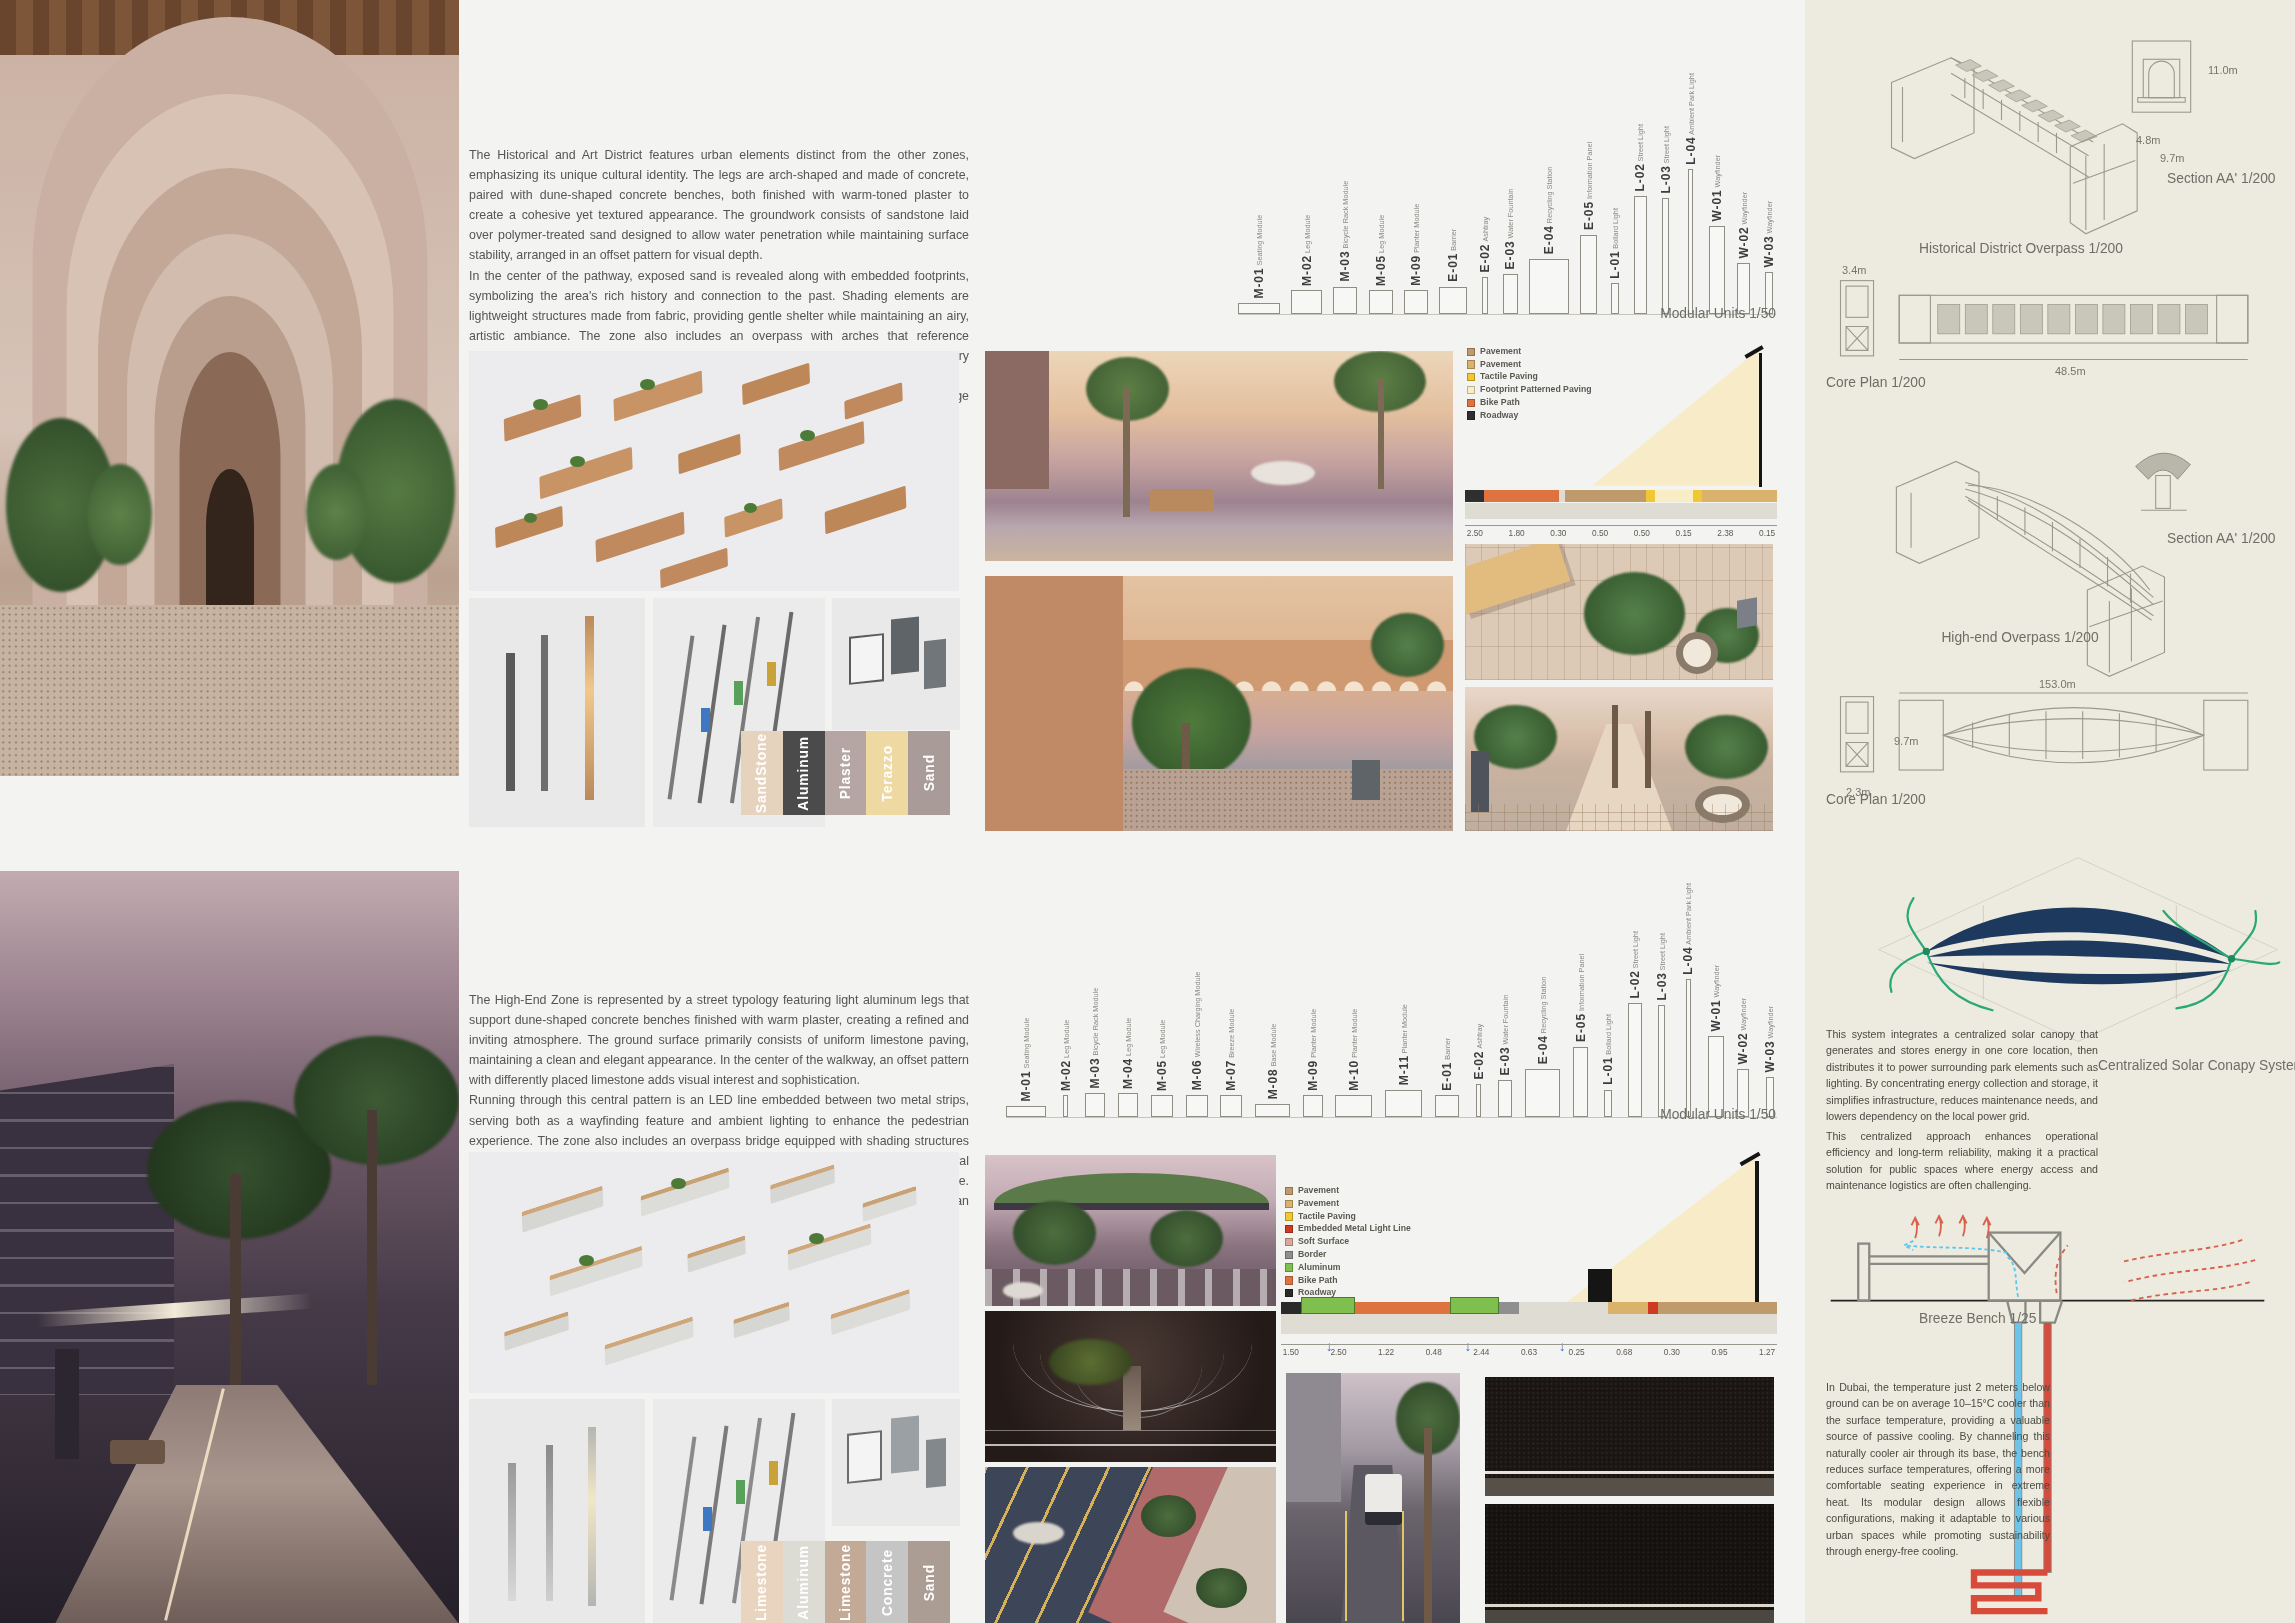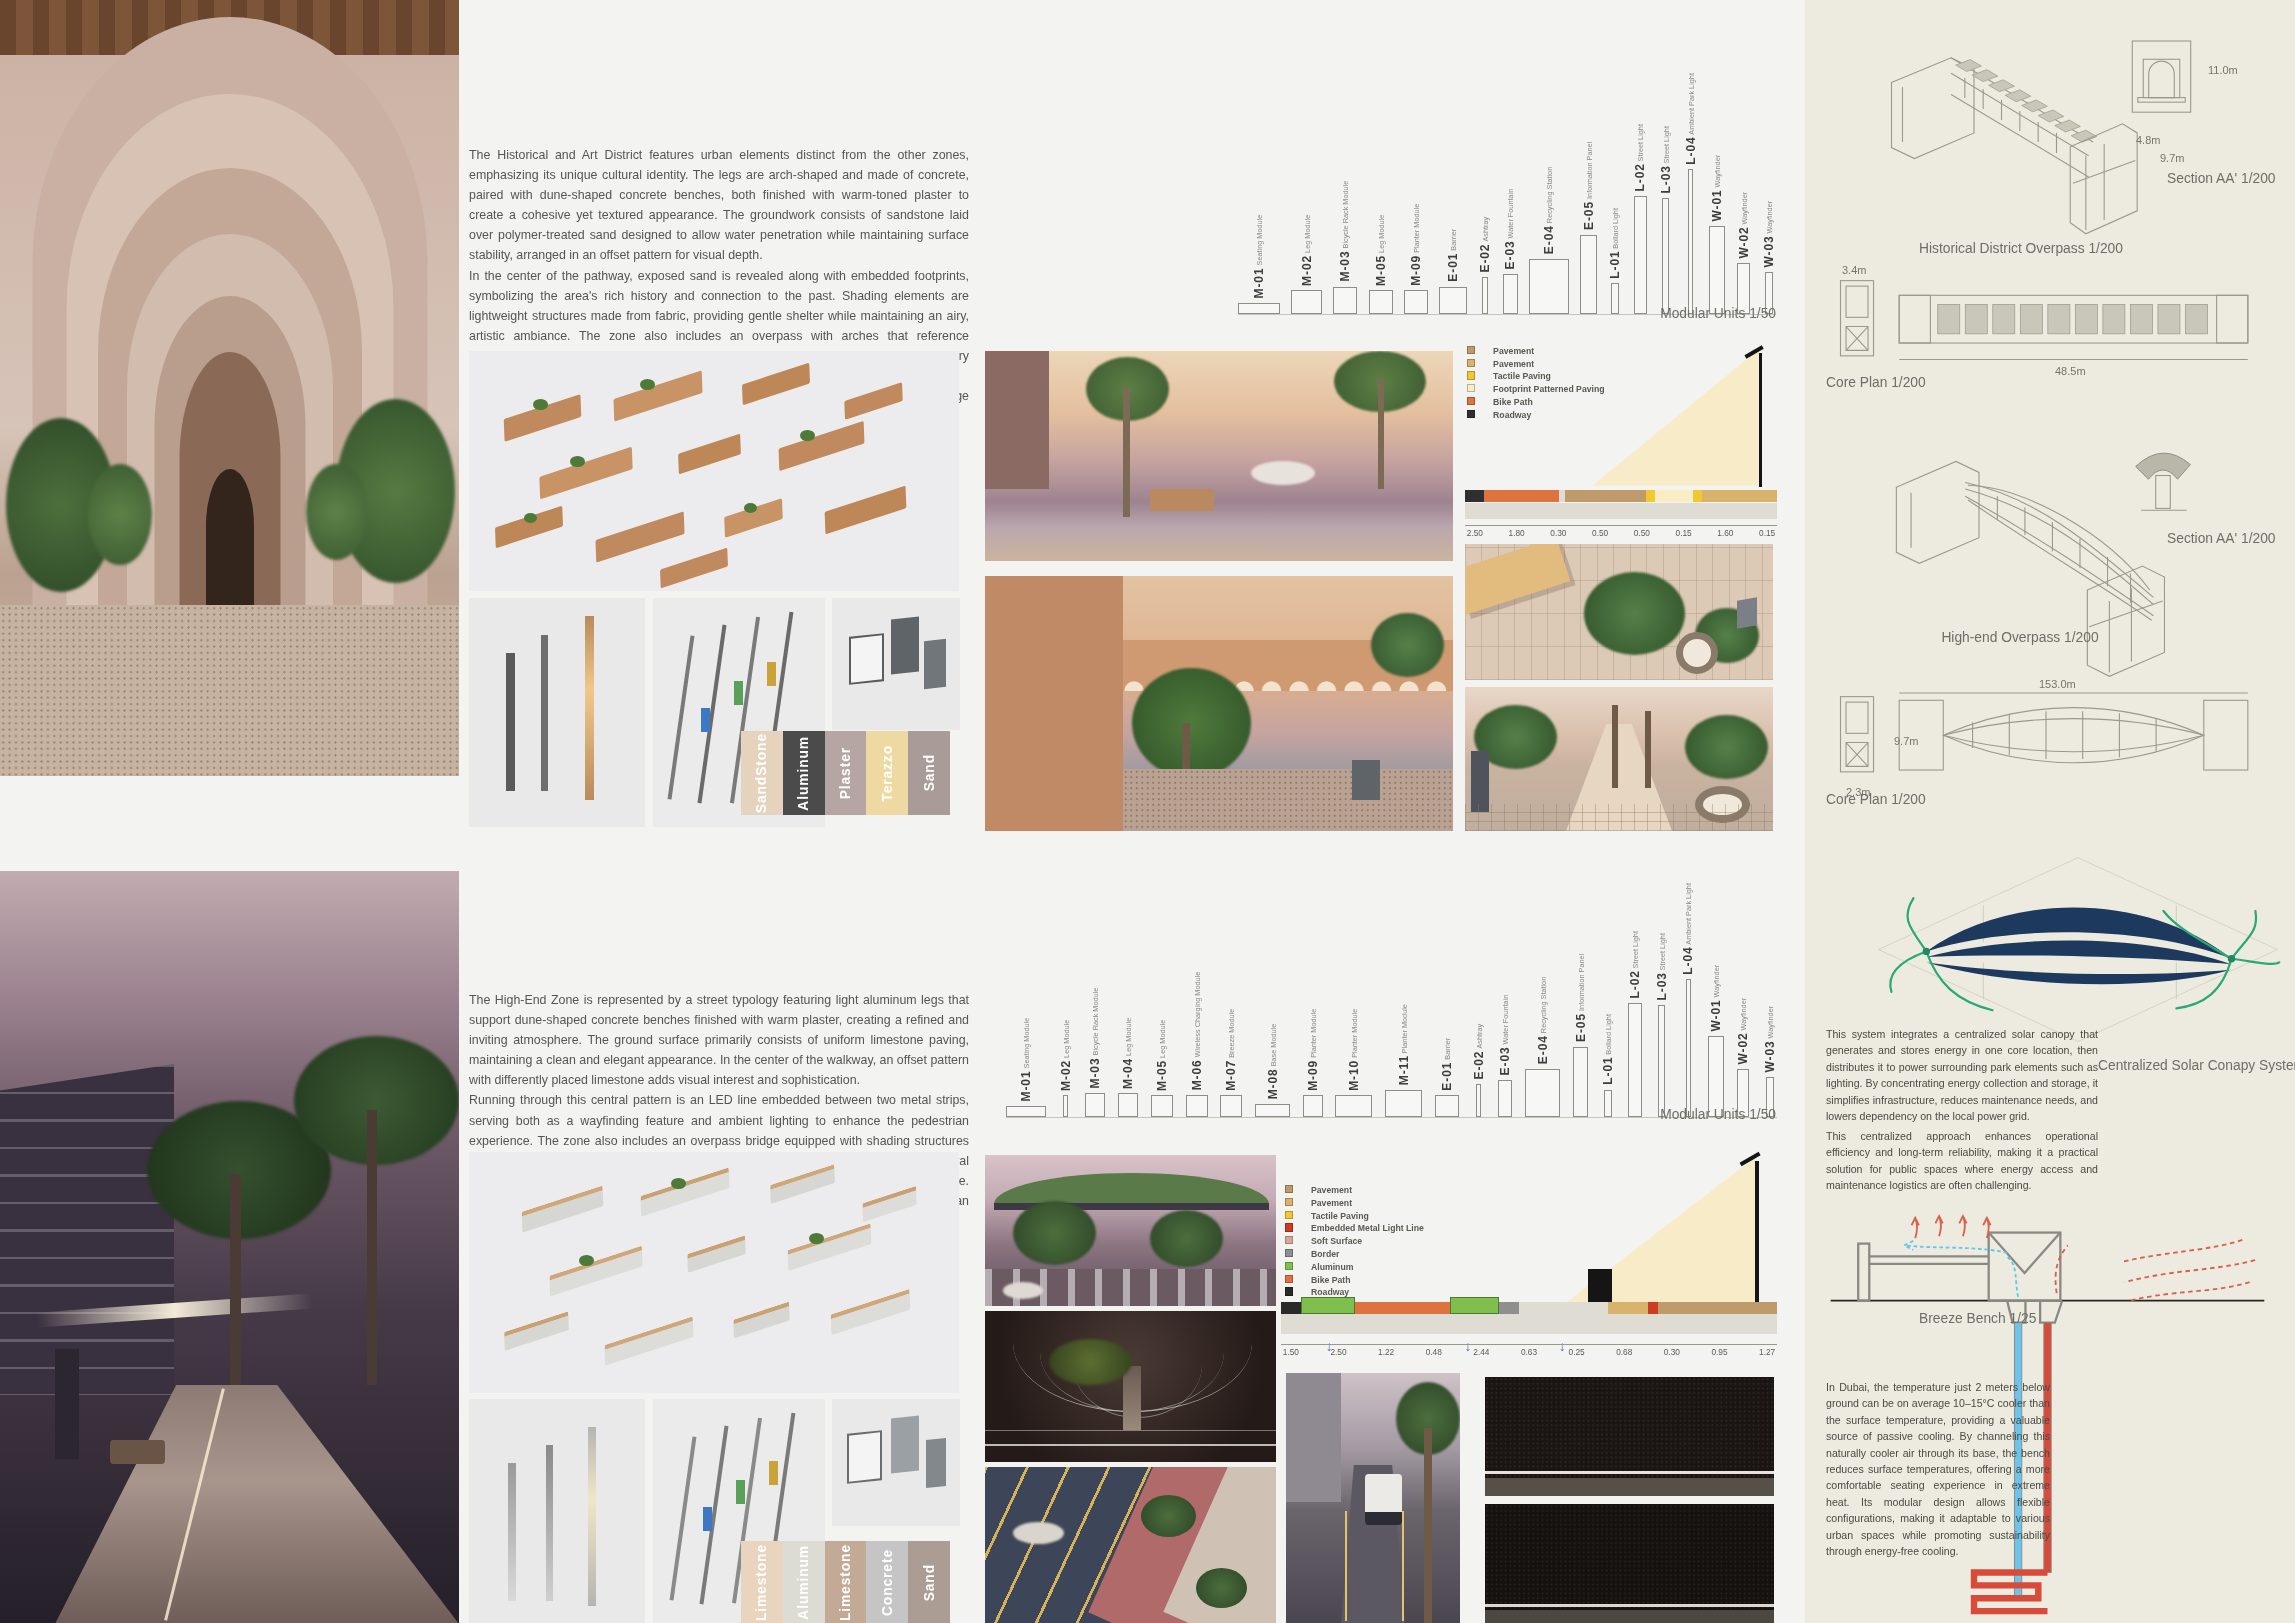--- a/index.html
+++ b/index.html
@@ -15,21 +15,21 @@
   .tile { position:absolute; overflow:hidden; }
   
   .mstrip { position:absolute; display:flex; align-items:flex-end; justify-content:space-between; border-bottom:0.9px solid #c7c5ba; }
   .munit { display:flex; flex-direction:column; align-items:center; justify-content:flex-end; gap:4.6px; }
   .ulabel { writing-mode:vertical-rl; transform:rotate(180deg); display:flex; gap:1.8px; align-items:center; }
   .ucode { font-weight:bold; font-size:12px; color:#3d3d3d; letter-spacing:0.9px; }
   .uname { font-size:7.3px; color:#8a8a85; }
   .ubox { border:0.9px solid #8f8d84; background:rgba(255,255,255,.35); }
   
   .legend { display:flex; flex-direction:column; gap:2.8px; }
-  .legend-row { display:flex; align-items:flex-start; gap:18px; }
+  .legend-row { display:flex; align-items:flex-end; gap:5px; }
   .legend-sq { width:8.3px; height:8.3px; border:0.9px solid rgba(0,0,0,.25); }
   .legend-lb { font-size:8.7px; font-weight:bold; color:#5a5850; white-space:nowrap; }
   
   .secdiag { position:absolute; }
   .cone { position:absolute; background:#f7ecc3; opacity:.92; }
   .pole { position:absolute; background:#151515; }
   .strips { position:absolute; display:flex; height:12px; }
   .ground { position:absolute; background:#dedcd3; }
   .dims { position:absolute; display:flex; justify-content:space-between; border-top:0.9px solid #9a988d; font-size:8.3px; color:#5c5a52; padding:1.8px 1.8px 0 1.8px; }
   .bluearrow { position:absolute; color:#4a6cd4; font-size:13.8px; font-weight:bold; }
@@ -259,21 +259,21 @@
       <div style="width:24%;background:#d9b36c"></div>
     </div>
     <div class="dims" style="left:0;right:0;bottom:0;height:13.8px">
 
     <span>2.50</span>
         <span>1.80</span>
         <span>0.30</span>
         <span>0.50</span>
         <span>0.50</span>
         <span>0.15</span>
-        <span>1.60</span>
+        <span>2.38</span>
         <span>0.15</span>
       </div>
   </div>
 
   <div class="tile" style="left:469px;top:351px;width:490px;height:240px;background:#ececee">
     <span class="bb" style="left:37px;top:55px;width:73px;height:24px;background:#c08a5e"></span>
     <span class="bb" style="left:147px;top:33px;width:84px;height:24px;background:#c99465"></span>
     <span class="bb" style="left:275px;top:22px;width:64px;height:22px;background:#bd8757"></span>
     <span class="bb" style="left:377px;top:40px;width:55px;height:20px;background:#c08a5e"></span>
     <span class="bb" style="left:73px;top:110px;width:88px;height:24px;background:#c99465"></span>

